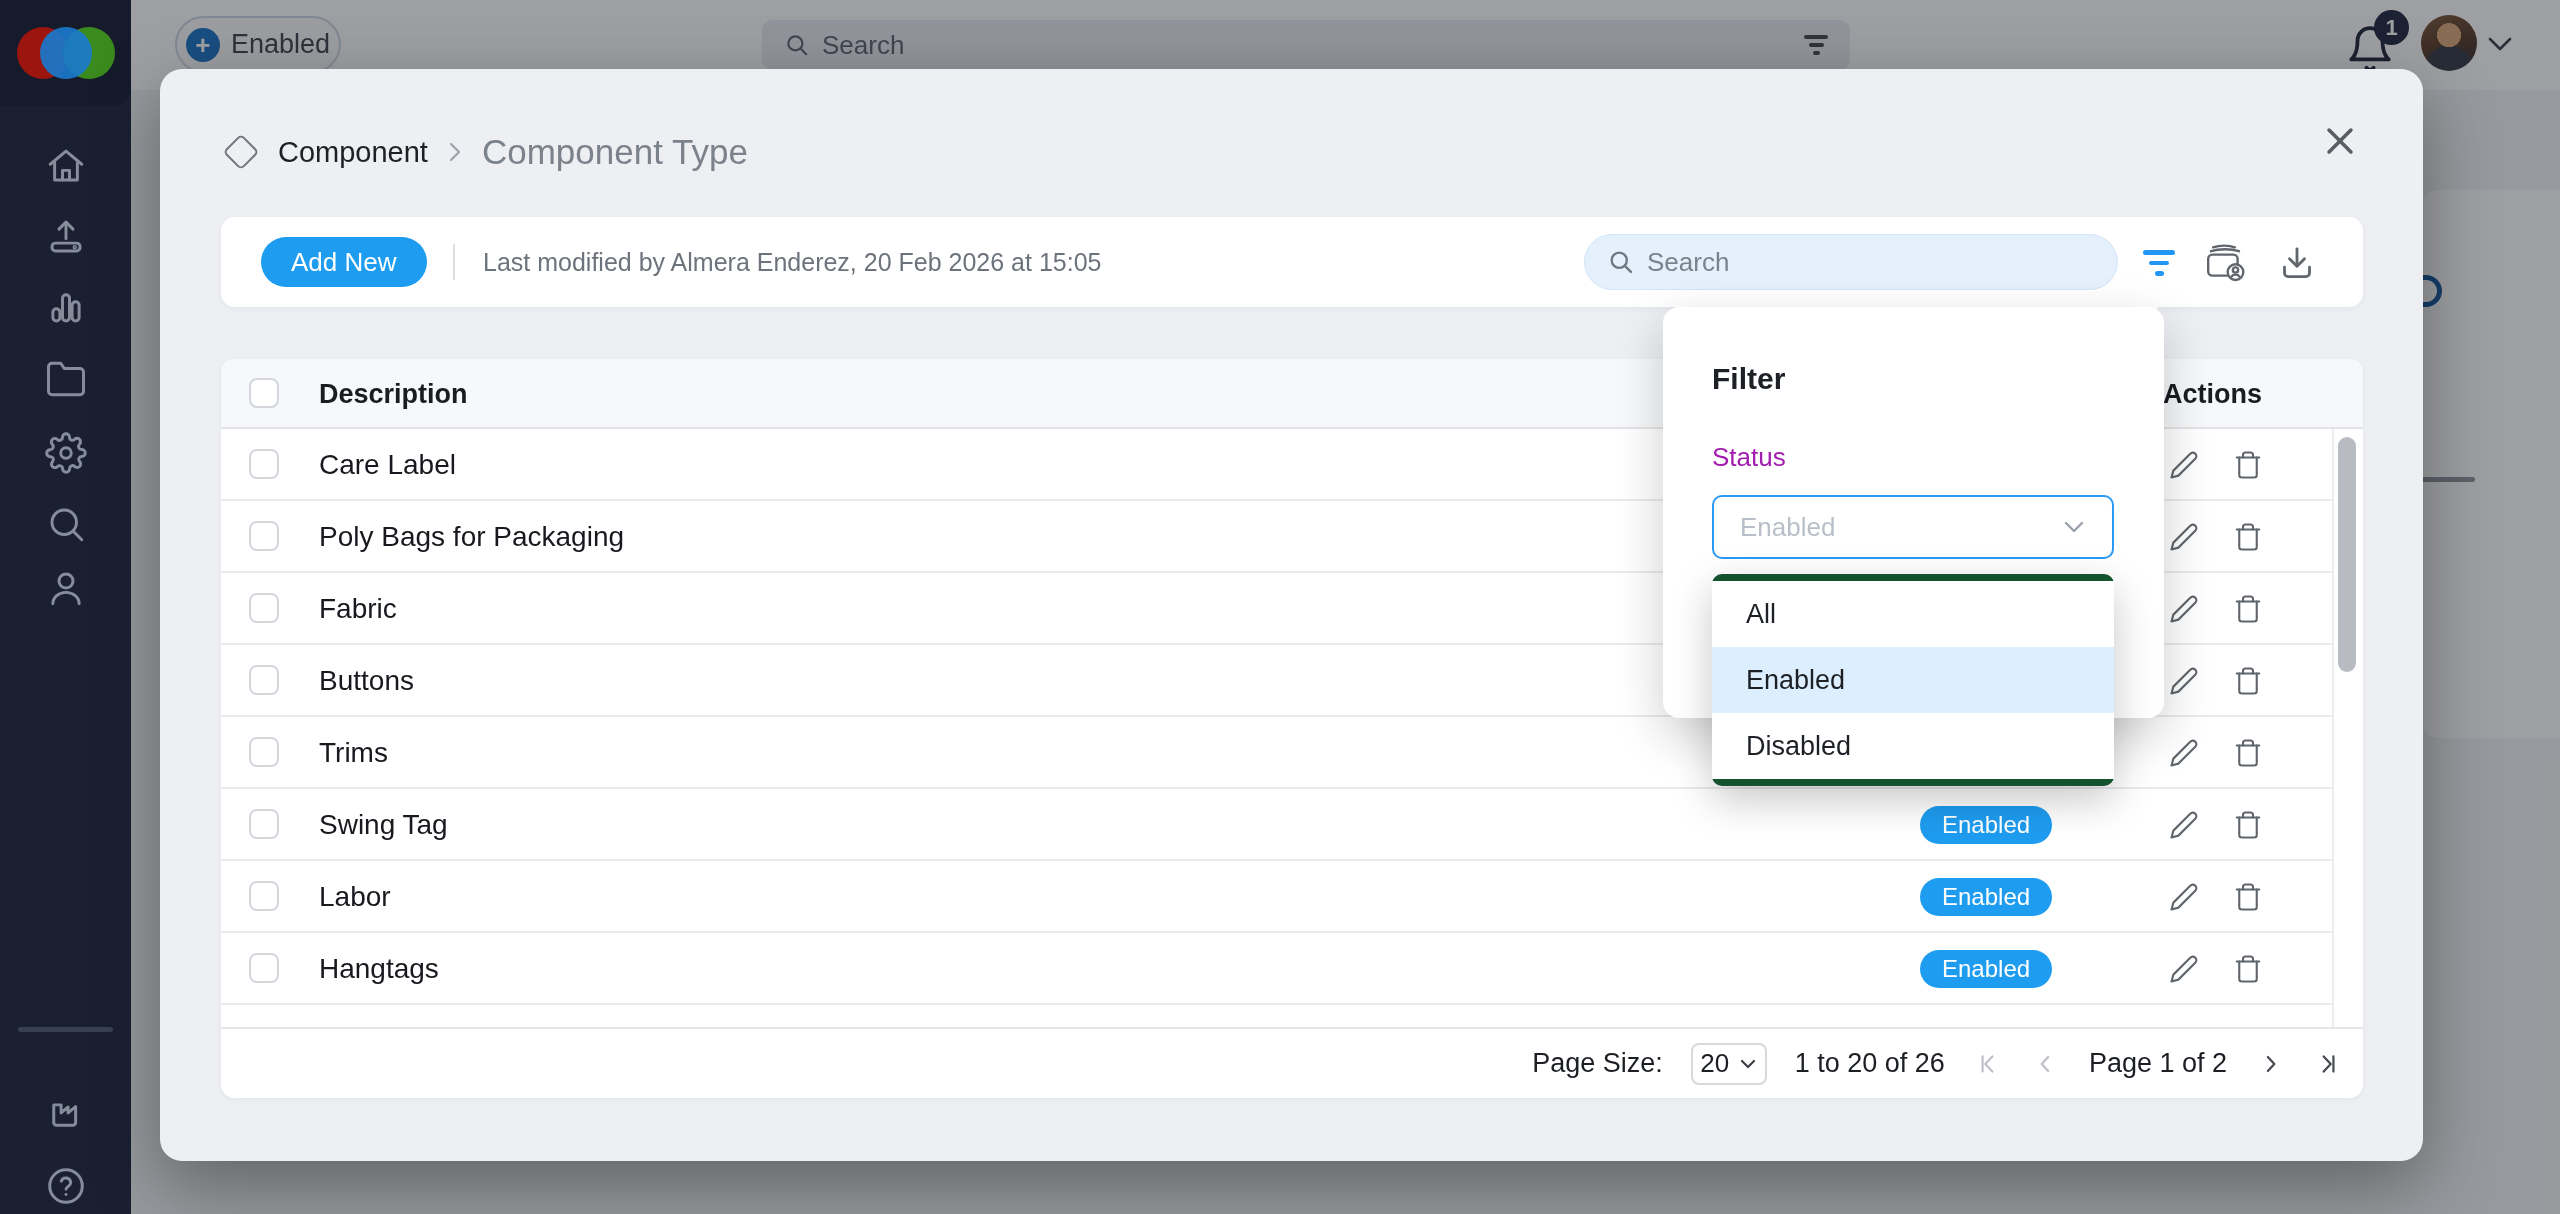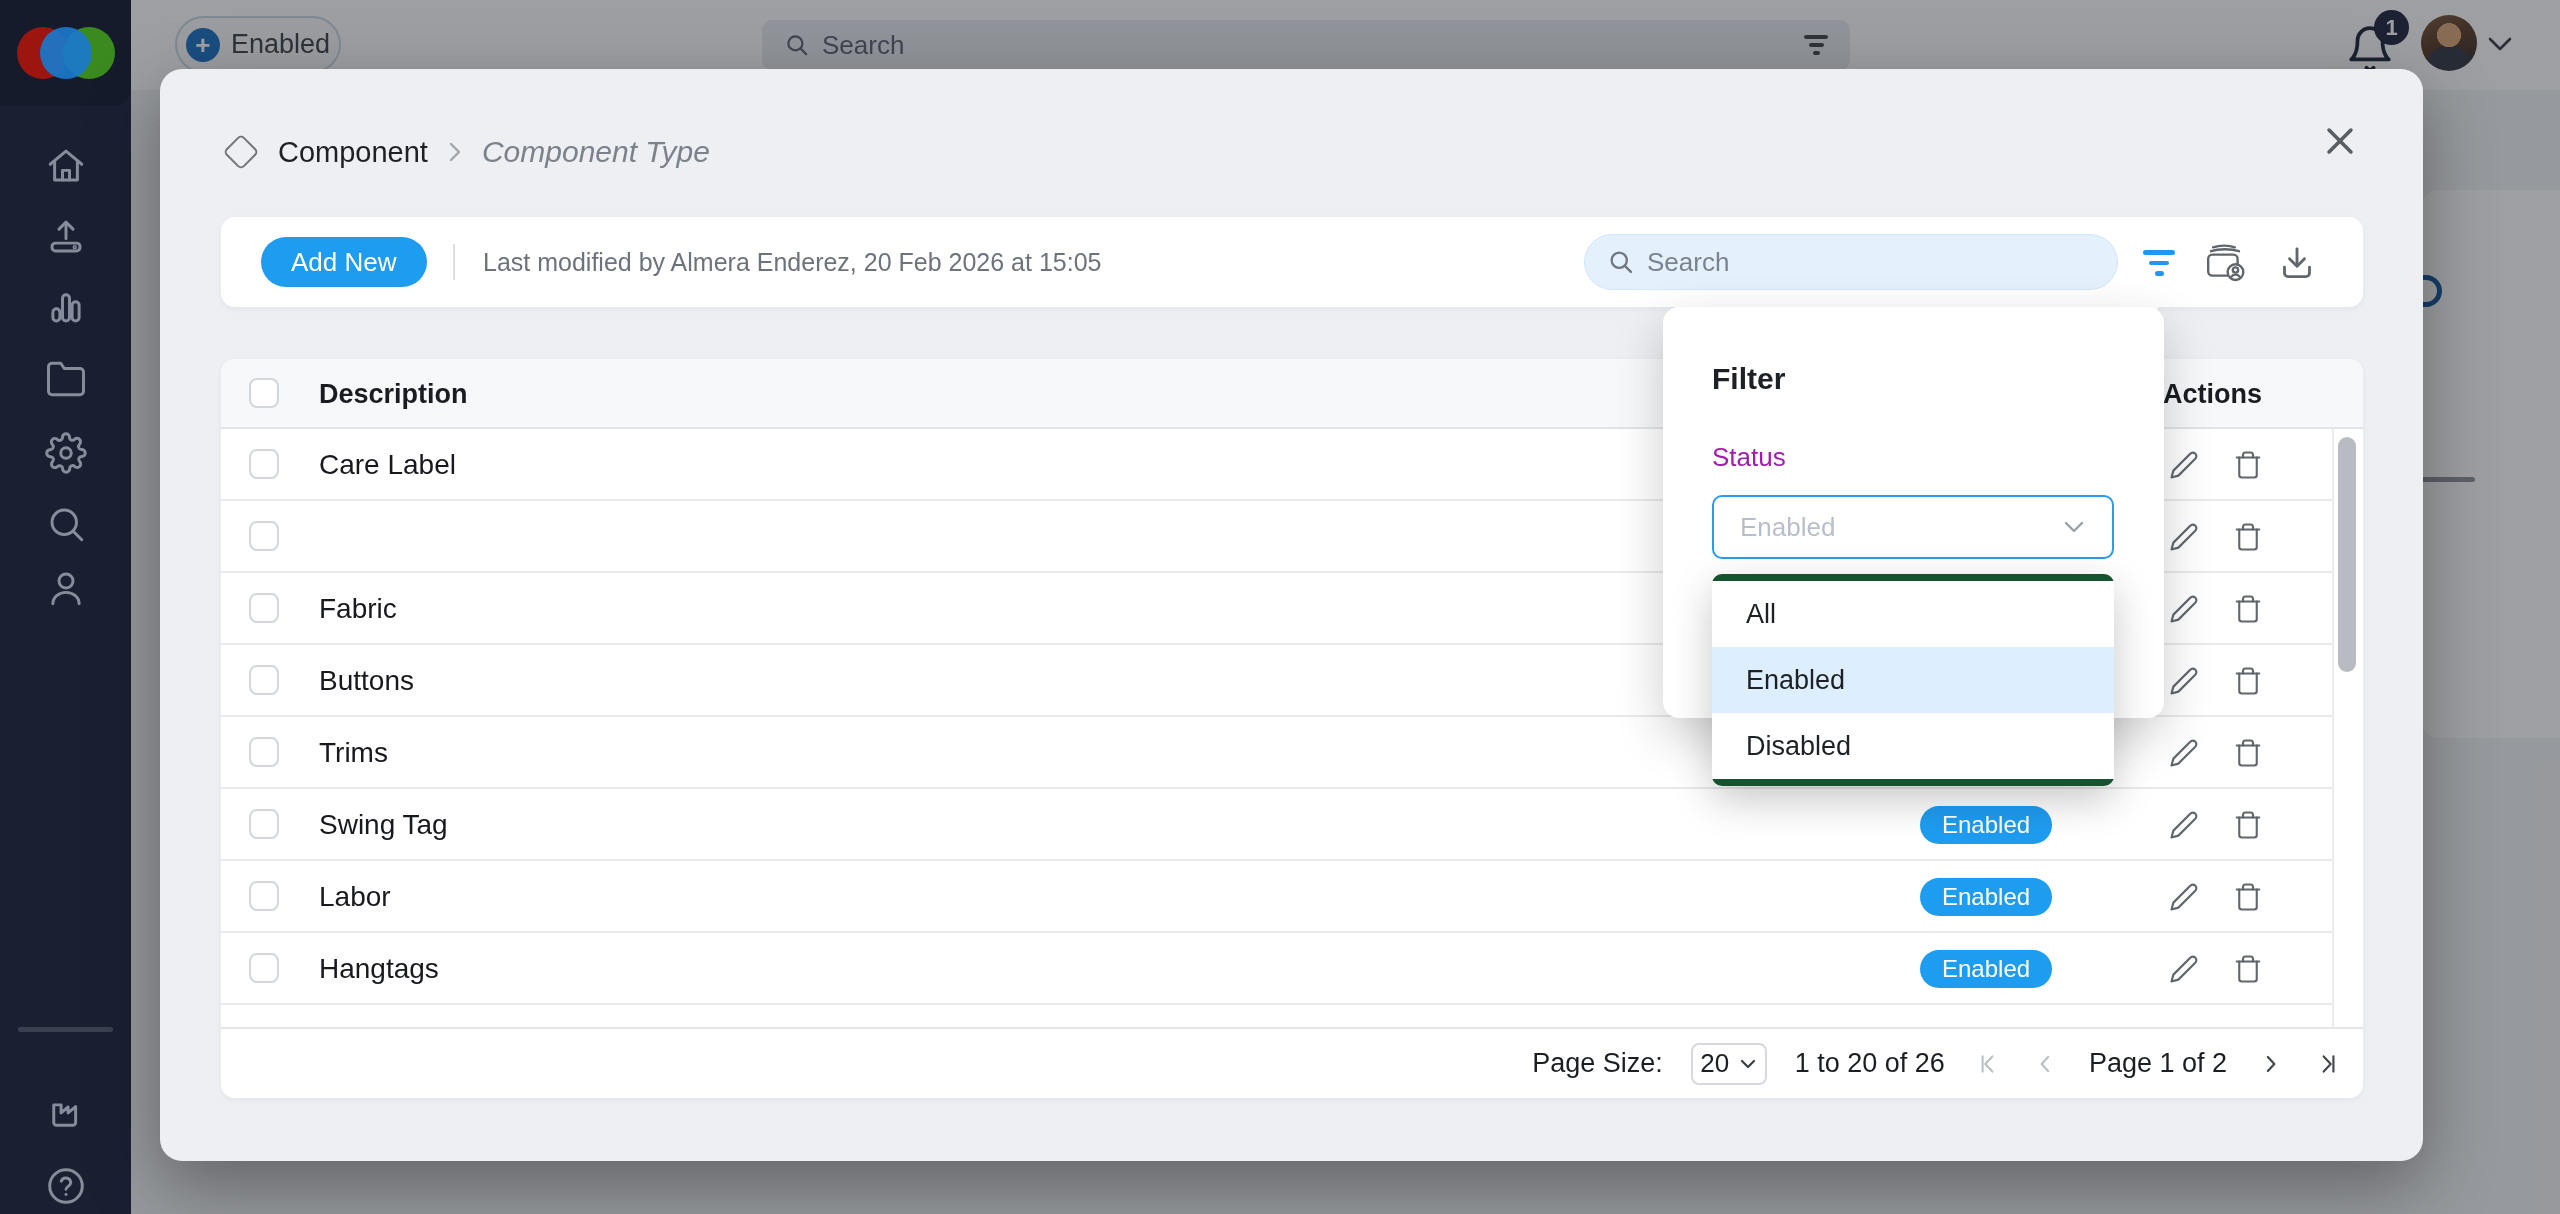--- a/index.html
+++ b/index.html
@@ -49,21 +49,21 @@
   .side-btn { position:absolute; left:0; width:131px; height:64px; display:flex; align-items:center; justify-content:center; }
   .side-btn svg { stroke:#868c9a; fill:none; stroke-width:1.7; stroke-linecap:round; stroke-linejoin:round; }
   .side-div { position:absolute; left:18px; top:1027px; width:95px; height:5px; border-radius:3px; background:#39404f; }
   
   .modal { position:absolute; left:148px; top:69px; width:2263px; height:1092px; background:#edeff3;
     border-radius:22px; z-index:10; box-shadow:0 24px 70px rgba(0,0,0,.35);margin-left:12px; }
   .close-x { position:absolute; left:2160px; top:52px; width:40px; height:40px; display:flex; align-items:center; justify-content:center; }
   .breadcrumb { position:absolute; left:64px; top:61px; height:44px; display:flex; align-items:center; gap:20px; }
   .diamond { width:26px; height:26px; border:2.5px solid #71757c; border-radius:5px; transform:rotate(45deg); margin:0 4px; }
   .bc-root { font-size:29px; color:#1d2025; font-weight:500; }
-  .bc-current { font-size:30px; color:#7c828b;font-style:italic; }
+  .bc-current { font-size:35px; color:#7c828b; }
   .card { background:#ffffff; border-radius:14px; box-shadow:0 2px 6px rgba(20,30,50,.05); }
   .toolbar { position:absolute; left:61px; top:148px; width:2142px; height:90px; }
   .addnew-btn { position:absolute; left:40px; top:20px; height:50px; padding:0 30px; border-radius:25px;
     background:#1e9cf0; color:#fff; font-size:26px; font-weight:500; display:flex; align-items:center; border:none; }
   .tb-div { position:absolute; left:232px; top:27px; width:2px; height:36px; background:#dcdee2; }
   .lastmod { position:absolute; left:262px; top:0; height:90px; display:flex; align-items:center; font-size:25px; color:#6d737c; }
   .modal-search { position:absolute; left:1363px; top:17px; width:534px; height:56px; border-radius:28px;
     background:#e4f0fc; border:1px solid #d2e6f9; display:flex; align-items:center; padding:0 22px; gap:12px; }
   .modal-search input::placeholder { color:#7b828c; }
   .icon-btn { position:absolute; background:none; border:none; display:flex; align-items:center; justify-content:center; }
@@ -287,20 +287,21 @@
         <button class="row-act gray-icon act-edit"><svg width="30" height="30" viewBox="0 0 24 24">
               <path d="M17 3a2.83 2.83 0 1 1 4 4L7.5 20.5 2 22l1.5-5.5z"></path>
             </svg></button>
         <button class="row-act gray-icon act-del"><svg width="30" height="30" viewBox="0 0 24 24">
               <polyline points="3,6 5,6 21,6"></polyline>
               <path d="M19 6v14a2 2 0 0 1-2 2H7a2 2 0 0 1-2-2V6m3 0V4a2 2 0 0 1 2-2h4a2 2 0 0 1 2 2v2"></path>
             </svg></button>
       </div>
       <div class="trow" style="top:142px">
         <span class="checkbox"></span>
+        <span class="row-desc">Poly Bags for Packaging</span>
         <button class="row-act gray-icon act-edit"><svg width="30" height="30" viewBox="0 0 24 24">
               <path d="M17 3a2.83 2.83 0 1 1 4 4L7.5 20.5 2 22l1.5-5.5z"></path>
             </svg></button>
         <button class="row-act gray-icon act-del"><svg width="30" height="30" viewBox="0 0 24 24">
               <polyline points="3,6 5,6 21,6"></polyline>
               <path d="M19 6v14a2 2 0 0 1-2 2H7a2 2 0 0 1-2-2V6m3 0V4a2 2 0 0 1 2-2h4a2 2 0 0 1 2 2v2"></path>
             </svg></button>
       </div>
       <div class="trow" style="top:214px">
         <span class="checkbox"></span>

